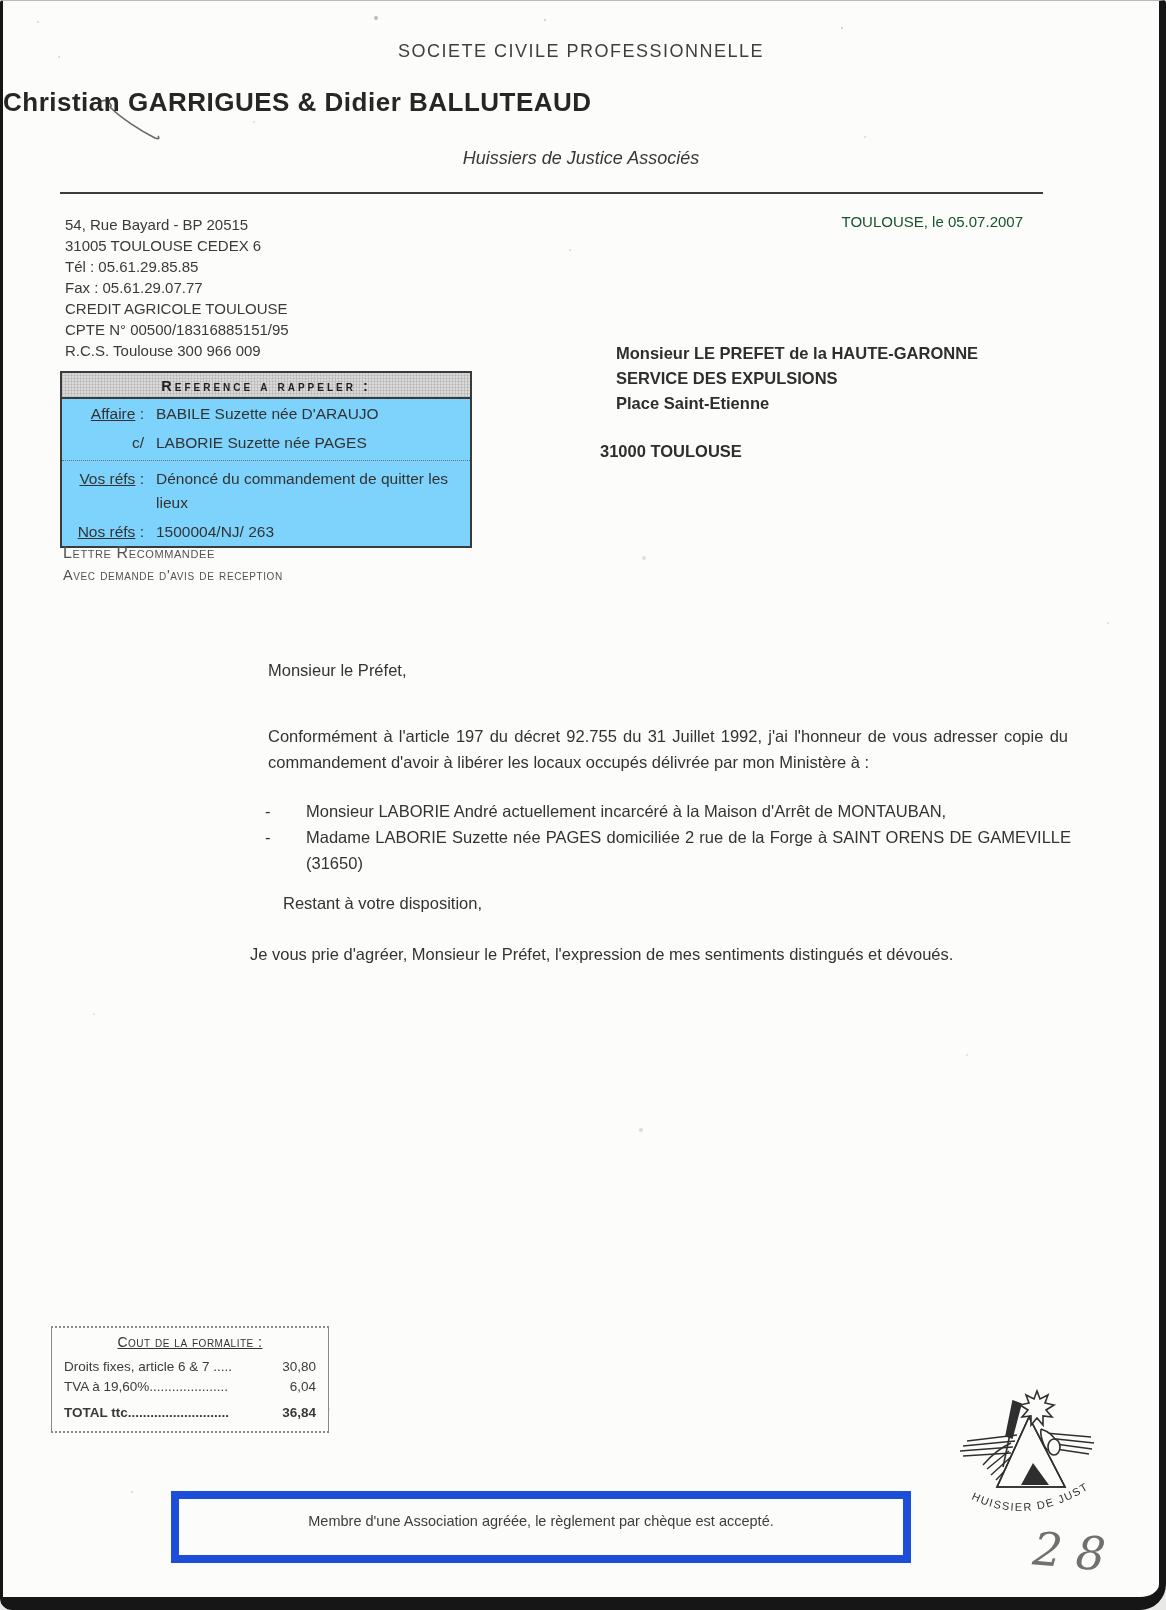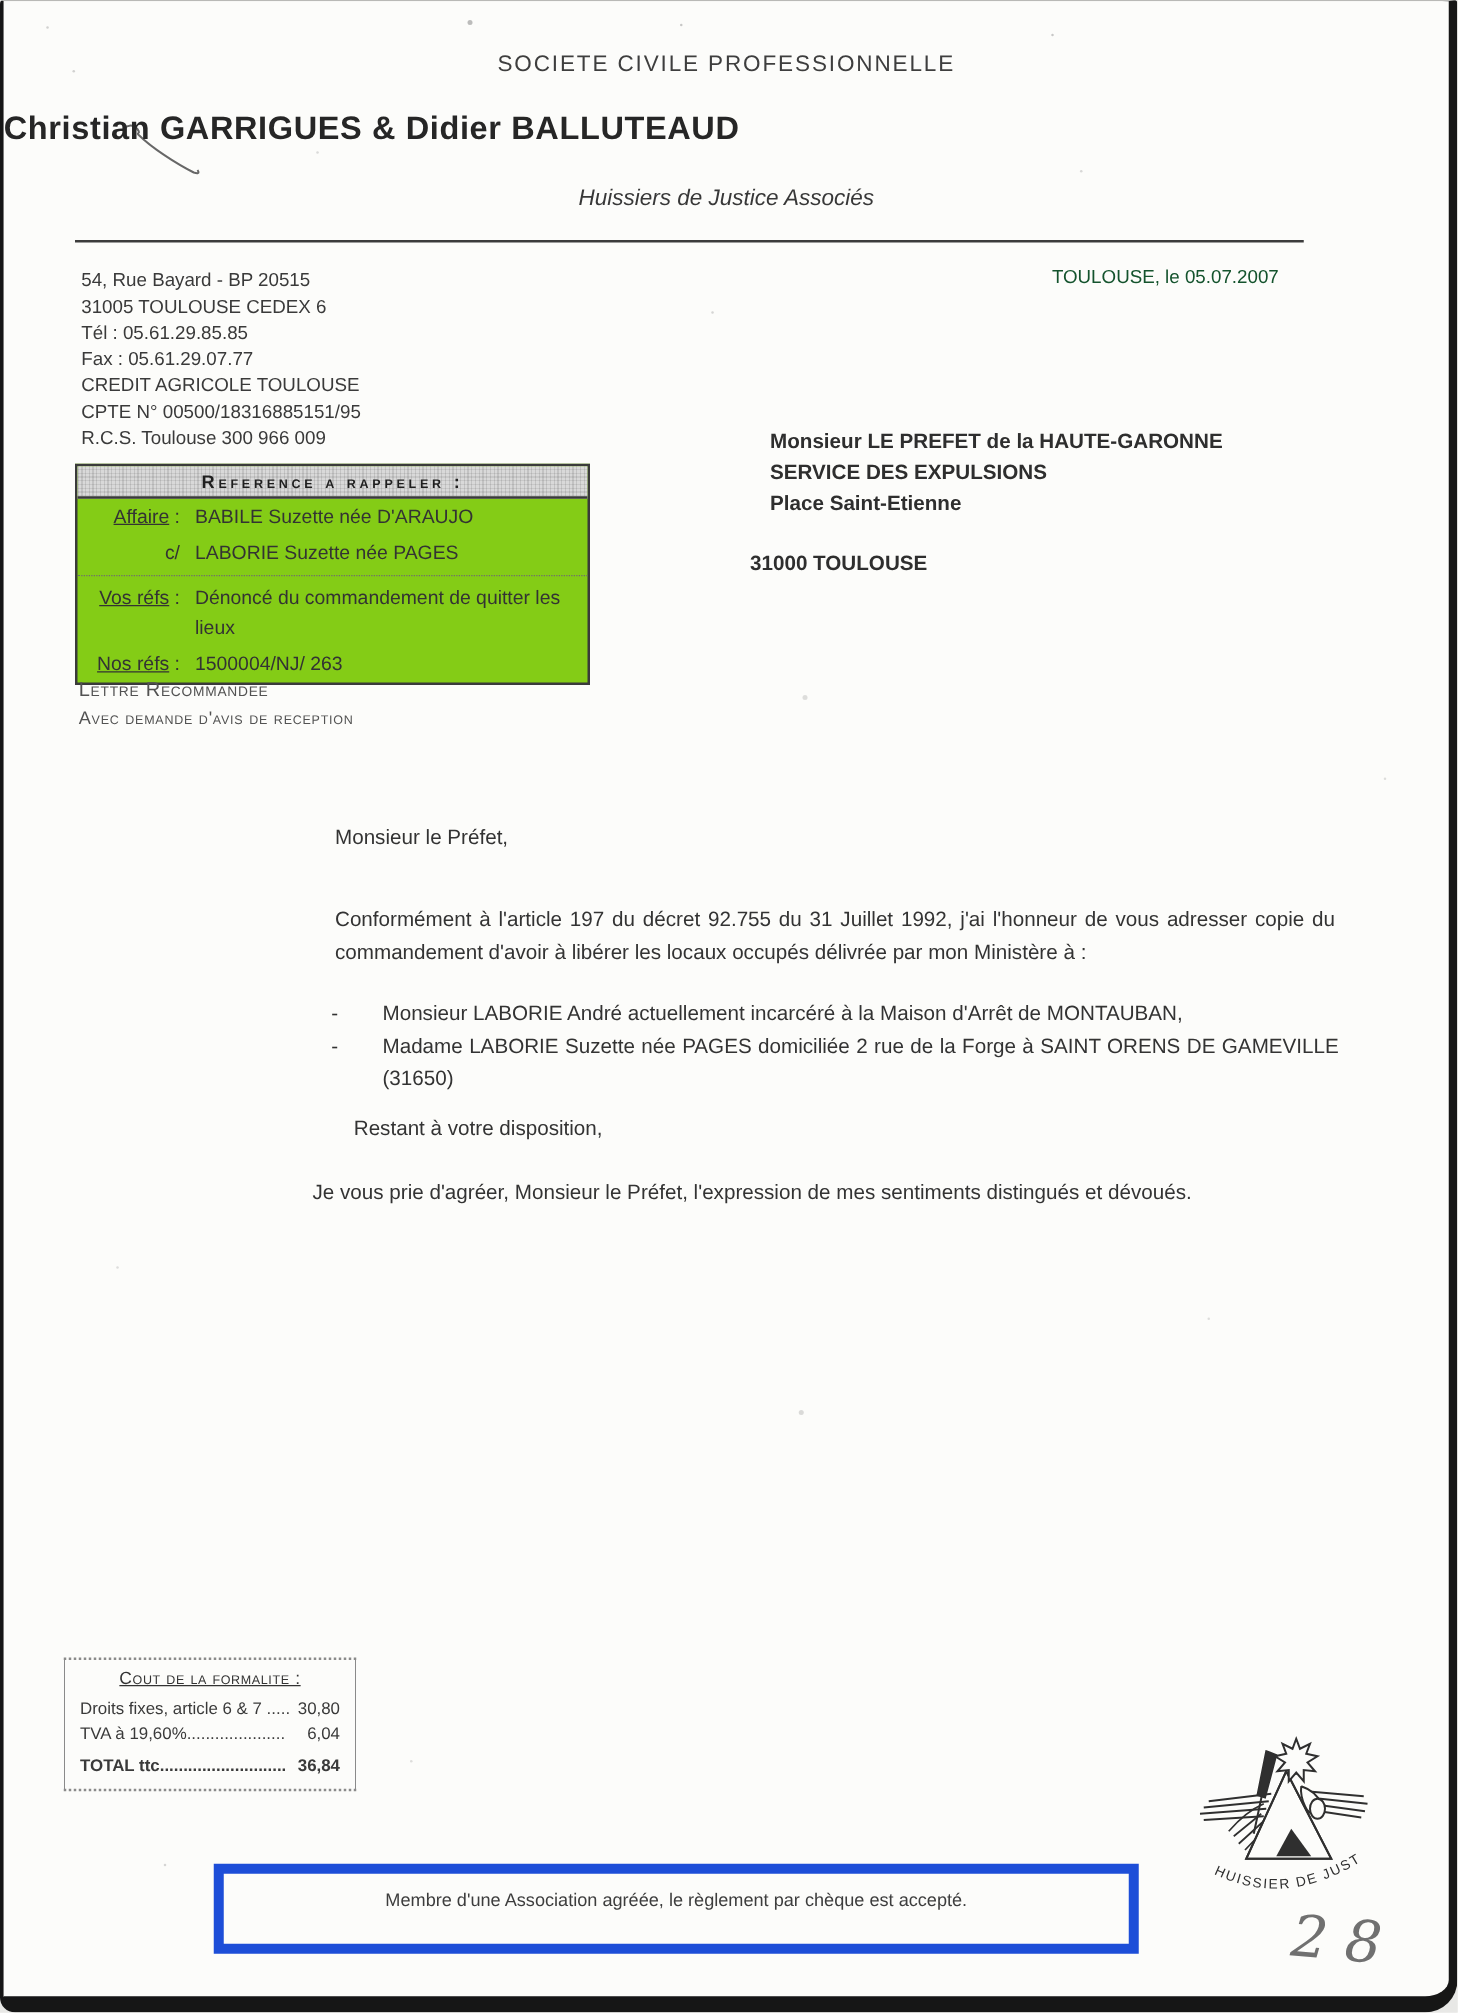--- a/index.html
+++ b/index.html
@@ -24,21 +24,21 @@
   .hdr2{top:86px;left:0;width:100%;font-size:26px;font-weight:bold;color:#262626;letter-spacing:.5px;}
   .hdr3{top:147px;left:0;width:100%;text-align:center;font-size:18px;font-style:italic;color:#383838;}
   .rule{top:191px;left:57px;width:983px;height:2px;background:#3c3c3c;}
   
   .sender{top:213px;left:62px;font-size:15px;line-height:21px;color:#3a3a3a;}
   .dateline{top:212px;right:136px;font-size:15px;color:#14532d;}
   
   .recipient{top:340px;left:597px;font-size:16.5px;font-weight:bold;line-height:25px;color:#2e2e2e;margin-left:16px;}
   .recipient-city{top:441px;left:597px;font-size:16.5px;font-weight:bold;color:#2e2e2e;}
   
-  .refbox{top:370px;left:57px;width:412px;border:2px solid #3a3a3a;background:#84cc16;}
+  .refbox{top:370px;left:57px;width:412px;border:2px solid #3a3a3a;background:#7dd3fc;}
   .refbox-hdr{
     height:26px;line-height:26px;text-align:center;
     font-variant:small-caps;font-weight:bold;font-size:14.5px;letter-spacing:3px;color:#1f1f1f;
     background:
       repeating-linear-gradient(90deg, rgba(0,0,0,.10) 0 1px, transparent 1px 3px),
       repeating-linear-gradient(0deg, rgba(0,0,0,.08) 0 1px, transparent 1px 3px),
       #d9d9d9;
     border-bottom:2px solid #3a3a3a;
   }
   .refrow{display:flex;align-items:baseline;padding:3px 8px 2px 8px;font-size:15.5px;line-height:24px;color:#333;}
@@ -53,21 +53,21 @@
   .salutation{top:660px;left:265px;font-size:16.5px;}
   .para1{top:722px;left:265px;width:800px;font-size:16.5px;line-height:26px;text-align:justify;}
   .bullets{top:797px;left:262px;width:806px;font-size:16.5px;line-height:26px;}
   .bullet{display:flex;}
   .bullet .dash{flex:0 0 41px;}
   .bullet .btxt{flex:1;text-align:justify;}
   .availability{top:893px;left:280px;font-size:16.5px;}
   .closing{top:944px;left:247px;width:830px;font-size:16.5px;}
   
   .costbox{
-    top:1325px;left:48px;width:234px;
+    top:1325px;left:48px;width:278px;
     border:1px solid #8a8a8a;border-top:2px dotted #8a8a8a;border-bottom:2px dotted #8a8a8a;
     padding:6px 12px 8px 12px;font-size:13.5px;color:#3a3a3a;background:#fcfcfa;
   }
   .cost-title{text-align:center;font-variant:small-caps;letter-spacing:.5px;text-decoration:underline;font-size:14px;margin-bottom:7px;color:#333;}
   .costrow{display:flex;justify-content:space-between;line-height:20px;}
   .costrow.total{margin-top:6px;font-weight:bold;}
   .costrow .cval{text-align:right;}
   
   .footerbox{top:1490px;left:168px;width:740px;height:72px;border:8px solid #1d4ed8;text-align:center;font-size:14.5px;line-height:22px;color:#3d3d3d;padding-top:11px;background:#fcfcfa;}
   

